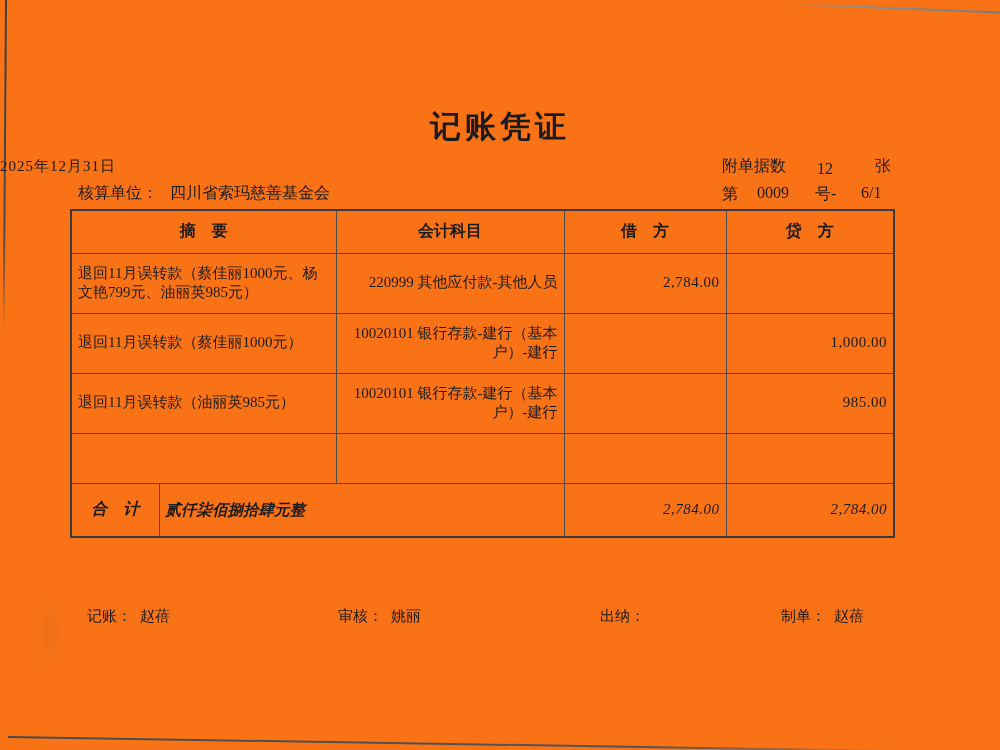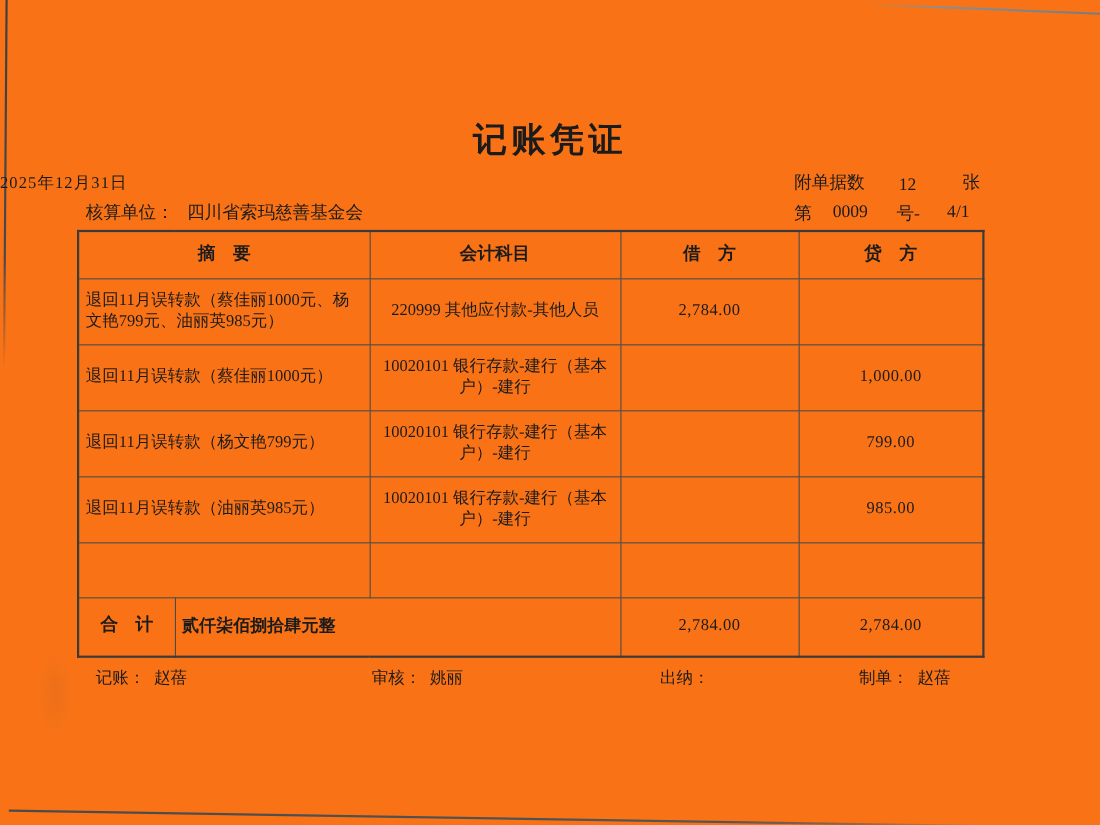--- a/index.html
+++ b/index.html
@@ -61,24 +61,24 @@
     vertical-align:middle;
     padding:2px 6px;
     line-height:1.3;
     overflow:hidden;
   }
   table.voucher{border:2px solid #3a3a3a;}
   table.voucher th{font-size:16px;font-weight:bold;text-align:center;padding:0;}
   tr.hdr{height:43px;}
   tr.data{height:60px;}
   tr.empty{height:50px;}
-  tr.total{height:54px;}
+  tr.total{height:54px;font-style:italic;}
   td.summary{text-align:left;}
-  td.account{text-align:center;}
-  td.amount{text-align:center;padding-right:7px;letter-spacing:0.5px;}
+  td.account{text-align:right;}
+  td.amount{text-align:right;padding-right:7px;letter-spacing:0.5px;}
   td.total-label{text-align:center;font-weight:bold;font-size:16px;}
   td.total-words{font-weight:bold;font-size:15.5px;text-align:left;padding-left:4px;}
   tr.total td.amount{letter-spacing:0.5px;}
   
   .footer{position:absolute;left:72px;top:607px;width:823px;height:24px;font-size:15px;}
   .footer .sig{position:absolute;white-space:nowrap;}
   .sig-book{left:15px;}
   .sig-review{left:266px;}
   .sig-cashier{left:528px;}
   .sig-prepare{left:709px;}
@@ -101,21 +101,21 @@
   <div class="hdr-abs val-attach">12</div>
   <div class="hdr-abs unit-attach">张</div>
 
   <div class="hdr-abs unit-line">
     <span>核算单位：</span><span class="unit-name">四川省索玛慈善基金会</span>
   </div>
 
   <div class="hdr-abs lab-no">第</div>
   <div class="hdr-abs val-no">0009</div>
   <div class="hdr-abs suf-no">号-</div>
-  <div class="hdr-abs val-page">4/1</div>
+  <div class="hdr-abs val-page">6/1</div>
 
   <table class="voucher">
     <colgroup>
       <col style="width:88px">
         <col style="width:177px">
         <col style="width:228px">
         <col style="width:162px">
         <col style="width:168px">
     </colgroup>
     <tbody>
@@ -129,26 +129,20 @@
       <td colspan="2" class="summary">退回11月误转款（蔡佳丽1000元、杨文艳799元、油丽英985元）</td>
       <td class="account">220999 其他应付款-其他人员</td>
       <td class="amount">2,784.00</td>
       <td class="amount"></td>
     </tr>
     <tr class="data">
       <td colspan="2" class="summary">退回11月误转款（蔡佳丽1000元）</td>
       <td class="account">10020101 银行存款-建行（基本户）-建行</td>
       <td class="amount"></td>
       <td class="amount">1,000.00</td>
-    </tr>
-    <tr class="data">
-      <td colspan="2" class="summary">退回11月误转款（杨文艳799元）</td>
-      <td class="account">10020101 银行存款-建行（基本户）-建行</td>
-      <td class="amount"></td>
-      <td class="amount">799.00</td>
     </tr>
     <tr class="data">
       <td colspan="2" class="summary">退回11月误转款（油丽英985元）</td>
       <td class="account">10020101 银行存款-建行（基本户）-建行</td>
       <td class="amount"></td>
       <td class="amount">985.00</td>
     </tr>
     <tr class="empty">
       <td colspan="2" class="summary"></td>
       <td class="account"></td>

